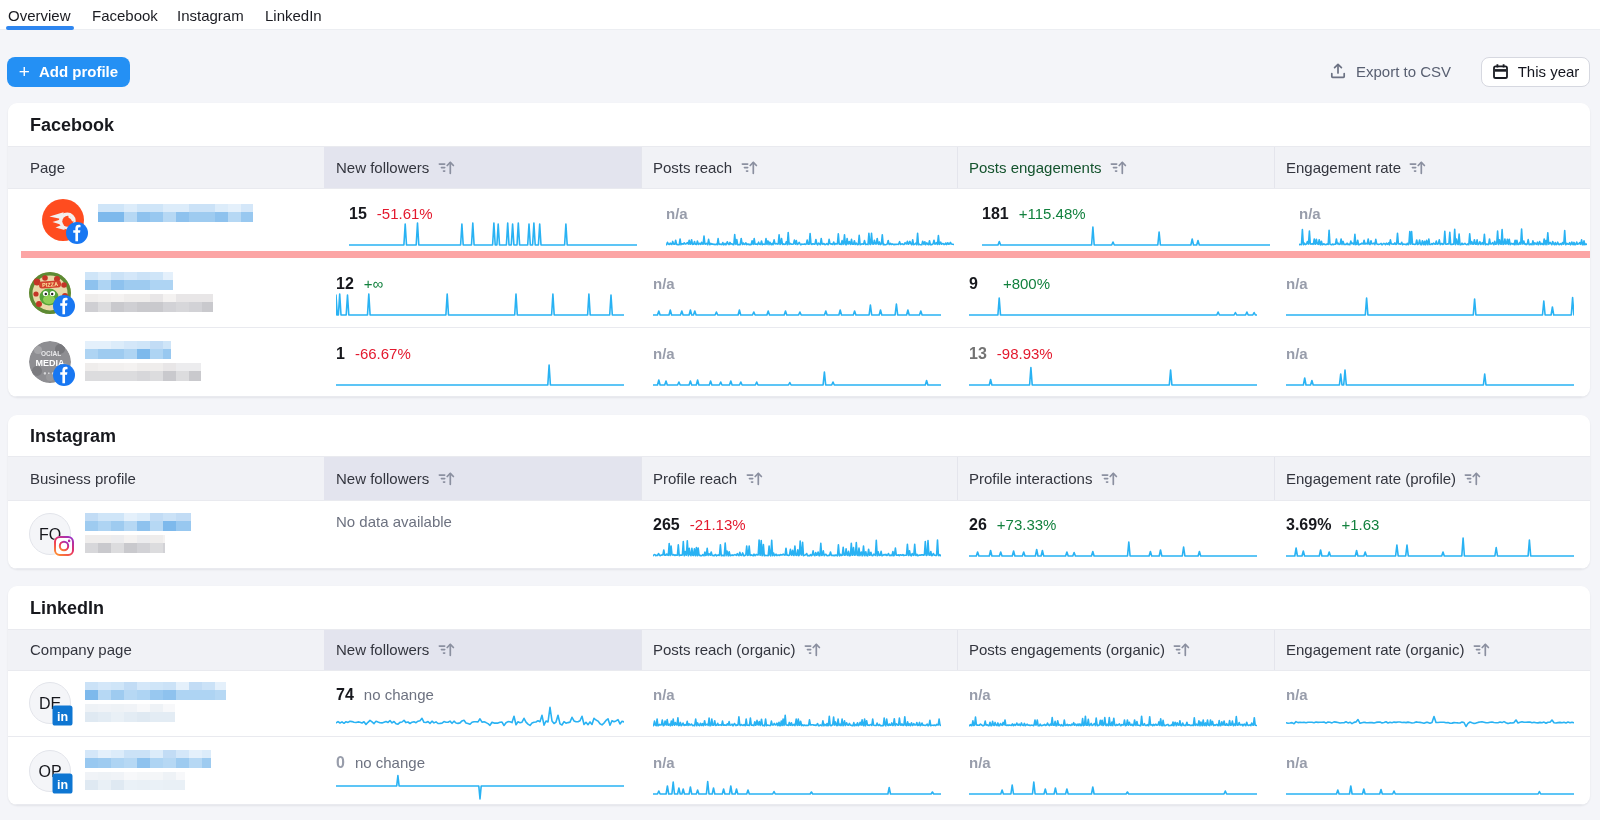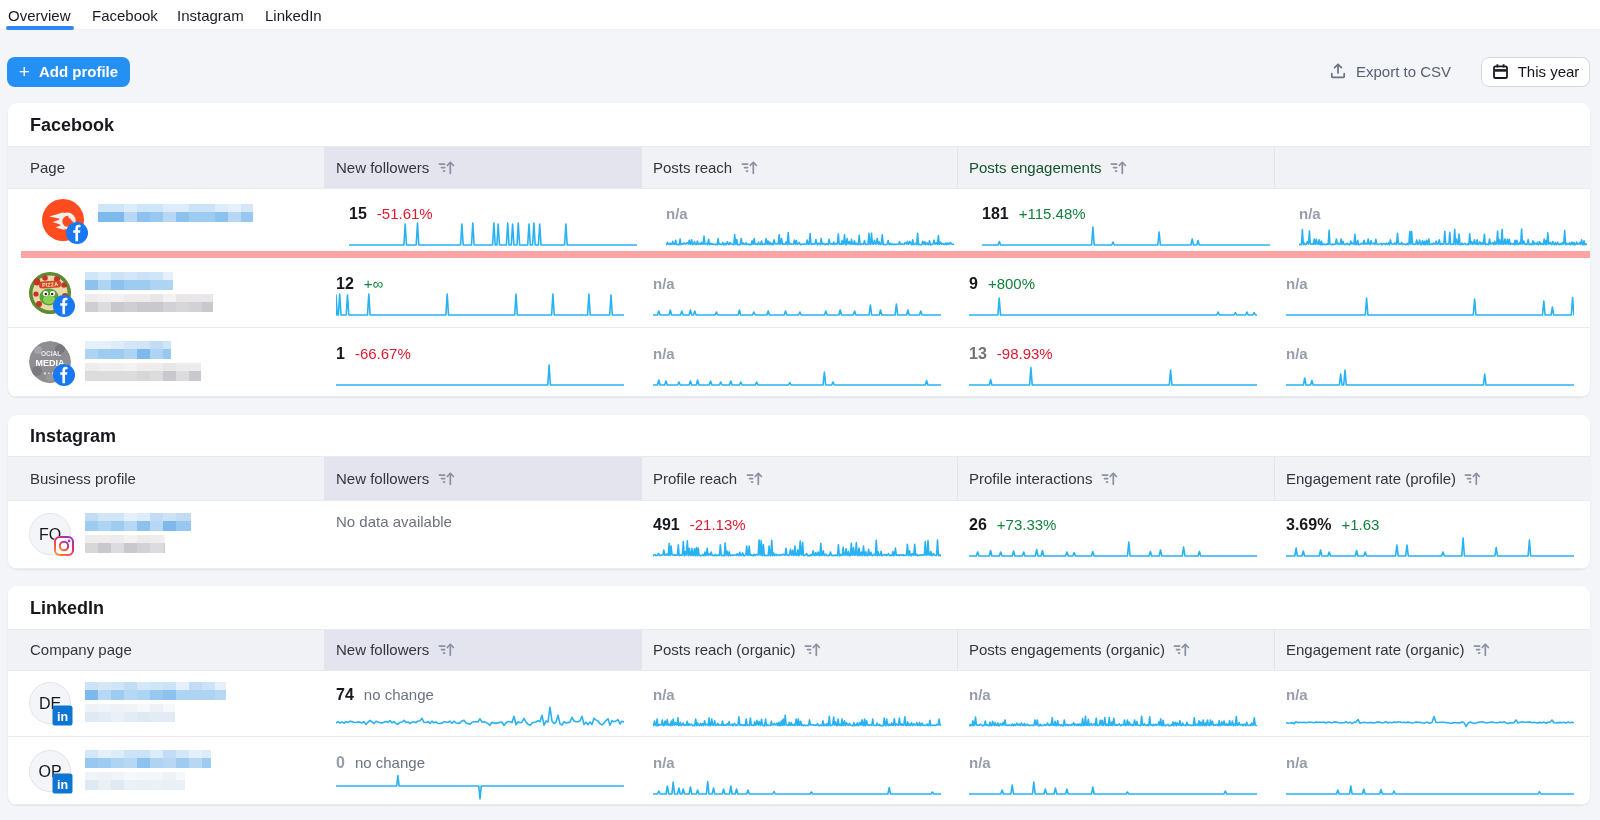--- a/index.html
+++ b/index.html
@@ -62,20 +62,31 @@
           <g fill="#8b90a0">
             <rect x="0.5" y="3.2" width="7" height="1.7" rx="0.8"></rect>
             <rect x="2.6" y="6.7" width="4.9" height="1.7" rx="0.8"></rect>
             <rect x="4.7" y="10.2" width="2.8" height="1.7" rx="0.8"></rect>
           </g>
           <g fill="none" stroke="#8b90a0" stroke-width="1.7" stroke-linecap="round" stroke-linejoin="round">
             <path d="M12.3 13.3 V2.6"></path>
             <path d="M9.2 5.5 L12.3 2.3 L15.4 5.5"></path>
           </g>
         </svg></div>
+      <div style="position:absolute;left:1278px;top:0;height:41px;line-height:41px;font-size:15px;color:#33353e;white-space:nowrap">Engagement rate&nbsp;&nbsp;<svg width="17" height="15" viewBox="0 0 17 15" style="vertical-align:-2px">
+          <g fill="#8b90a0">
+            <rect x="0.5" y="3.2" width="7" height="1.7" rx="0.8"></rect>
+            <rect x="2.6" y="6.7" width="4.9" height="1.7" rx="0.8"></rect>
+            <rect x="4.7" y="10.2" width="2.8" height="1.7" rx="0.8"></rect>
+          </g>
+          <g fill="none" stroke="#8b90a0" stroke-width="1.7" stroke-linecap="round" stroke-linejoin="round">
+            <path d="M12.3 13.3 V2.6"></path>
+            <path d="M9.2 5.5 L12.3 2.3 L15.4 5.5"></path>
+          </g>
+        </svg></div>
     </div>
     <div style="position:absolute;left:13px;top:85px;width:1582px;height:70px;border-bottom:7px solid #fca5a5;box-sizing:border-box">
       <div style="position:absolute;left:21px;top:50%;margin-top:-21px;width:42px;height:42px">
         <svg width="42" height="42" viewBox="0 0 42 42" style="display:block">
           <circle cx="21" cy="21" r="21" fill="#ff4c1f"></circle>
           <g fill="#f3f0ee">
             <circle cx="25.3" cy="22" r="8.4"></circle>
             <path d="M7.5 17.5 L21.5 13.2 L21.5 20.5 Z"></path>
             <path d="M10.5 23 L21.5 19.5 L21.5 26.5 Z"></path>
             <path d="M13.5 28.6 L22.5 24.8 L22.5 31 Z"></path>
@@ -222,21 +233,21 @@
         <svg width="288" height="30" viewBox="0 0 288 30" style="display:block">
           <path d="M0.0,28.0L0.0,28.0L0.0,8.0L1.3,28.0L2.4,28.0L3.7,7.0L5.0,28.0L10.2,28.0L11.5,8.0L12.8,28.0L31.5,28.0L32.8,7.0L34.1,28.0L109.9,28.0L111.2,7.0L112.5,28.0L178.7,28.0L180.0,7.0L181.3,28.0L215.6,28.0L216.9,7.0L218.2,28.0L251.6,28.0L252.9,7.0L254.2,28.0L273.7,28.0L275.0,8.0L276.3,28.0L288.0,28.0" fill="none" stroke="#29b2f3" stroke-width="1.6" stroke-linejoin="round" stroke-linecap="round"></path>
         </svg>
       </div>
       <div style="position:absolute;left:645px;top:16px;height:20px;line-height:20px;white-space:nowrap"><span style="font-size:15px;font-weight:bold;color:#989dab">n/a</span></div>
       <div style="position:absolute;left:645px;top:29px">
         <svg width="288" height="30" viewBox="0 0 288 30" style="display:block">
           <path d="M0.0,28.0L4.5,28.0L5.8,24.0L7.1,28.0L16.0,28.0L17.3,23.0L18.6,28.0L27.5,28.0L28.8,24.0L30.1,28.0L36.1,28.0L37.4,23.0L38.7,28.0L40.5,28.0L41.8,24.0L43.1,28.0L62.1,28.0L63.4,25.0L64.7,28.0L85.1,28.0L86.4,23.0L87.7,28.0L99.5,28.0L100.8,25.0L102.1,28.0L113.9,28.0L115.2,24.0L116.5,28.0L131.2,28.0L132.5,24.0L133.8,28.0L145.6,28.0L146.9,25.0L148.2,28.0L171.5,28.0L172.8,24.0L174.1,28.0L185.9,28.0L187.2,23.0L188.5,28.0L200.3,28.0L201.6,24.0L202.9,28.0L216.1,28.0L217.4,18.0L218.7,28.0L226.2,28.0L227.5,23.0L228.8,28.0L242.1,28.0L243.4,17.0L244.7,28.0L253.6,28.0L254.9,23.0L256.2,28.0L266.5,28.0L267.8,24.0L269.1,28.0L288.0,28.0" fill="none" stroke="#29b2f3" stroke-width="1.6" stroke-linejoin="round" stroke-linecap="round"></path>
         </svg>
       </div>
-      <div style="position:absolute;left:961px;top:16px;height:20px;line-height:20px;white-space:nowrap"><span style="font-size:16px;font-weight:bold;color:#17181d">9</span><span style="font-size:15px;color:#12813e;font-weight:normal;margin-left:10px">+800%</span></div>
+      <div style="position:absolute;left:961px;top:16px;height:20px;line-height:20px;white-space:nowrap"><span style="font-size:16px;font-weight:bold;color:#17181d">9</span><span style="font-size:15px;color:#12813e;font-weight:normal;margin-left:25px">+800%</span></div>
       <div style="position:absolute;left:961px;top:29px">
         <svg width="288" height="30" viewBox="0 0 288 30" style="display:block">
           <path d="M0.0,28.0L28.9,28.0L30.2,11.0L31.5,28.0L247.8,28.0L249.1,25.0L250.4,28.0L265.1,28.0L266.4,25.5L267.7,28.0L276.6,28.0L277.9,25.0L279.2,28.0L283.8,28.0L285.1,25.5L286.4,28.0L288.0,28.0" fill="none" stroke="#29b2f3" stroke-width="1.6" stroke-linejoin="round" stroke-linecap="round"></path>
         </svg>
       </div>
       <div style="position:absolute;left:1278px;top:16px;height:20px;line-height:20px;white-space:nowrap"><span style="font-size:15px;font-weight:bold;color:#989dab">n/a</span></div>
       <div style="position:absolute;left:1278px;top:29px">
         <svg width="288" height="30" viewBox="0 0 288 30" style="display:block">
           <path d="M0.0,28.0L79.3,28.0L80.6,11.0L81.9,28.0L187.3,28.0L188.6,12.0L189.9,28.0L256.5,28.0L257.8,14.0L259.1,28.0L265.1,28.0L266.4,20.0L267.7,28.0L285.3,28.0L286.6,10.5L287.9,28.0L288.0,28.0" fill="none" stroke="#29b2f3" stroke-width="1.6" stroke-linejoin="round" stroke-linecap="round"></path>
         </svg>
@@ -441,21 +452,21 @@
           <rect x="39" y="8" width="13" height="10" fill="#c9c9cd"></rect>
           <rect x="52" y="0" width="13" height="8" fill="#ececee"></rect>
           <rect x="52" y="8" width="13" height="10" fill="#d2d2d6"></rect>
           <rect x="65" y="0" width="13" height="8" fill="#efedec"></rect>
           <rect x="65" y="8" width="13" height="10" fill="#dcdcde"></rect>
           <rect x="78" y="0" width="2" height="8" fill="#f4f2f1"></rect>
           <rect x="78" y="8" width="2" height="10" fill="#d2d2d6"></rect>
         </svg>
       </div>
       <div style="position:absolute;left:328px;top:13px;height:20px;line-height:20px;font-size:15px;color:#6d7280">No data available</div>
-      <div style="position:absolute;left:645px;top:16px;height:20px;line-height:20px;white-space:nowrap"><span style="font-size:16px;font-weight:bold;color:#17181d">491</span><span style="font-size:15px;color:#e3192e;font-weight:normal;margin-left:10px">-21.13%</span></div>
+      <div style="position:absolute;left:645px;top:16px;height:20px;line-height:20px;white-space:nowrap"><span style="font-size:16px;font-weight:bold;color:#17181d">265</span><span style="font-size:15px;color:#e3192e;font-weight:normal;margin-left:10px">-21.13%</span></div>
       <div style="position:absolute;left:645px;top:29px">
         <svg width="288" height="30" viewBox="0 0 288 30" style="display:block">
           <path d="M0.0,27.8L0.6,27.1L1.5,26.6L2.4,27.0L2.6,27.6L3.5,27.5L4.4,27.1L4.6,27.4L5.5,25.5L6.4,27.0L7.1,27.7L8.0,27.3L8.9,26.9L9.9,27.0L10.8,22.0L11.7,27.1L12.8,27.3L13.7,26.0L14.6,27.0L15.3,27.4L16.2,15.6L17.1,27.5L17.2,27.0L18.1,18.0L19.0,26.8L19.9,27.1L20.8,26.5L21.7,27.4L21.9,27.5L22.8,26.9L23.7,27.3L24.4,27.3L25.3,16.9L26.2,27.6L26.5,27.7L27.4,27.1L28.3,27.1L29.4,26.9L30.3,13.6L31.2,27.8L31.4,27.0L32.3,23.5L33.2,27.2L33.4,26.9L34.3,12.7L35.2,27.0L35.4,27.7L36.3,20.3L37.2,26.8L38.0,27.6L38.9,20.3L39.8,27.2L40.5,27.5L41.4,20.9L42.3,27.5L42.5,27.7L43.4,19.6L44.3,27.6L44.3,27.8L45.2,20.0L46.1,27.4L46.6,26.8L47.5,27.7L48.4,27.7L48.7,27.7L49.6,26.7L50.5,27.3L51.0,27.8L51.9,24.1L52.8,27.5L53.3,27.1L54.2,20.3L55.1,27.5L55.2,26.9L56.1,25.8L57.0,27.1L57.3,27.2L58.2,24.0L59.1,27.4L59.4,27.4L60.3,27.4L61.2,27.8L61.7,27.2L62.6,26.5L63.5,27.8L64.4,27.2L65.3,26.9L66.2,27.5L66.5,26.9L67.4,16.8L68.3,27.7L69.3,27.4L70.2,27.2L71.1,27.8L71.3,26.9L72.2,15.1L73.1,26.8L73.1,27.7L74.0,23.0L74.9,27.0L75.3,27.8L76.2,23.8L77.1,27.6L78.2,27.4L79.1,26.9L80.0,27.5L80.9,27.1L81.8,26.6L82.7,26.9L83.4,27.4L84.3,25.7L85.2,27.2L85.9,27.7L86.8,24.3L87.7,27.3L88.7,27.5L89.6,24.9L90.5,26.8L90.8,27.8L91.7,27.6L92.6,27.1L92.8,27.0L93.7,18.0L94.6,27.4L95.3,27.1L96.2,18.0L97.1,27.5L98.0,26.8L98.9,27.2L99.8,27.3L100.1,27.8L101.0,26.1L101.9,27.5L102.3,27.6L103.2,26.4L104.1,26.9L105.2,27.0L106.1,12.0L107.0,27.3L107.3,27.3L108.2,12.5L109.1,27.6L109.5,27.2L110.4,16.5L111.3,27.8L112.3,27.2L113.2,27.5L114.1,27.5L115.2,27.6L116.1,18.0L117.0,27.1L117.8,27.8L118.7,12.2L119.6,26.9L119.7,27.6L120.6,25.1L121.5,27.7L122.1,27.2L123.0,26.2L123.9,27.6L124.6,27.0L125.5,27.0L126.4,27.5L126.6,27.4L127.5,26.6L128.4,26.9L129.3,26.9L130.2,26.2L131.1,27.0L132.1,27.1L133.0,20.2L133.9,27.1L134.6,27.1L135.5,27.5L136.4,27.2L136.5,27.0L137.4,21.4L138.3,26.9L138.7,27.3L139.6,22.3L140.5,27.2L141.0,27.5L141.9,18.0L142.8,27.1L143.9,27.4L144.8,21.9L145.7,27.7L146.3,27.0L147.2,13.0L148.1,26.8L148.7,27.1L149.6,14.4L150.5,27.7L150.7,27.5L151.6,27.2L152.5,26.8L152.8,26.8L153.7,25.5L154.6,27.7L154.7,27.4L155.6,27.6L156.5,27.6L156.7,27.8L157.6,26.6L158.5,27.6L159.2,27.1L160.1,22.9L161.0,27.1L161.8,27.7L162.7,24.6L163.6,27.2L164.2,27.0L165.1,24.0L166.0,27.6L166.9,27.6L167.8,15.2L168.7,27.5L169.4,27.1L170.3,22.8L171.2,27.7L172.0,26.8L172.9,26.3L173.8,27.5L174.7,27.7L175.6,27.2L176.5,27.4L176.6,27.2L177.5,24.0L178.4,27.4L179.3,27.4L180.2,27.2L181.1,27.8L182.2,27.0L183.1,27.5L184.0,27.0L184.5,27.8L185.4,16.8L186.3,27.3L186.6,27.8L187.5,26.3L188.4,27.4L189.3,27.2L190.2,19.4L191.1,27.2L192.2,27.2L193.1,20.9L194.0,27.0L194.6,27.4L195.5,23.4L196.4,27.8L197.4,27.5L198.3,15.2L199.2,27.2L199.6,27.2L200.5,19.5L201.4,27.2L202.4,27.0L203.3,14.6L204.2,27.1L205.1,27.6L206.0,20.0L206.9,27.6L207.4,26.9L208.3,24.0L209.2,27.8L209.6,27.6L210.5,18.0L211.4,27.0L211.9,27.7L212.8,23.8L213.7,27.4L214.7,27.8L215.6,21.2L216.5,27.1L217.0,27.2L217.9,24.2L218.8,27.4L219.9,27.7L220.8,26.2L221.7,26.8L222.4,27.3L223.3,12.4L224.2,27.3L224.3,27.7L225.2,23.9L226.1,27.4L227.2,27.3L228.1,23.4L229.0,27.8L230.0,27.3L230.9,26.5L231.8,26.8L232.0,27.2L232.9,26.3L233.8,27.5L234.6,27.1L235.5,25.5L236.4,27.3L237.1,27.7L238.0,27.0L238.9,27.1L239.0,27.7L239.9,23.5L240.8,27.8L241.5,26.9L242.4,20.1L243.3,27.1L244.5,27.2L245.4,26.7L246.3,27.6L246.5,27.0L247.4,26.9L248.3,27.1L249.0,27.3L249.9,26.5L250.8,27.6L251.5,27.3L252.4,27.2L253.3,27.0L253.5,27.1L254.4,16.3L255.3,27.0L255.6,27.5L256.5,22.7L257.4,27.3L258.3,27.8L259.2,25.6L260.1,27.0L260.8,27.4L261.7,16.2L262.6,27.1L263.0,27.4L263.9,26.3L264.8,27.7L265.8,27.2L266.7,27.1L267.6,27.1L268.7,26.9L269.6,26.8L270.5,27.3L271.4,26.8L272.3,13.6L273.2,27.5L274.1,27.0L275.0,12.6L275.9,26.9L276.9,27.2L277.8,23.5L278.7,27.7L279.4,27.5L280.3,25.5L281.2,27.0L281.7,27.2L282.6,27.4L283.5,27.4L283.6,27.3L284.5,12.1L285.4,27.1L285.9,27.6L286.8,26.7L287.7,27.7L288.0,27.5" fill="none" stroke="#29b2f3" stroke-width="1.6" stroke-linejoin="round" stroke-linecap="round"></path>
         </svg>
       </div>
       <div style="position:absolute;left:961px;top:16px;height:20px;line-height:20px;white-space:nowrap"><span style="font-size:16px;font-weight:bold;color:#17181d">26</span><span style="font-size:15px;color:#12813e;font-weight:normal;margin-left:10px">+73.33%</span></div>
       <div style="position:absolute;left:961px;top:29px">
         <svg width="288" height="30" viewBox="0 0 288 30" style="display:block">
           <path d="M0.0,28.0L7.3,28.0L8.6,24.0L9.9,28.0L20.3,28.0L21.6,22.5L22.9,28.0L30.4,28.0L31.7,24.0L33.0,28.0L43.3,28.0L44.6,23.0L45.9,28.0L53.4,28.0L54.7,24.0L56.0,28.0L66.4,28.0L67.7,21.5L69.0,28.0L72.1,28.0L73.4,22.5L74.7,28.0L96.6,28.0L97.9,24.0L99.2,28.0L103.8,28.0L105.1,24.5L106.4,28.0L122.5,28.0L123.8,23.5L125.1,28.0L158.5,28.0L159.8,14.0L161.1,28.0L180.1,28.0L181.4,23.5L182.7,28.0L190.2,28.0L191.5,22.0L192.8,28.0L213.3,28.0L214.6,19.0L215.9,28.0L229.1,28.0L230.4,23.5L231.7,28.0L288.0,28.0" fill="none" stroke="#29b2f3" stroke-width="1.6" stroke-linejoin="round" stroke-linecap="round"></path>
         </svg>

